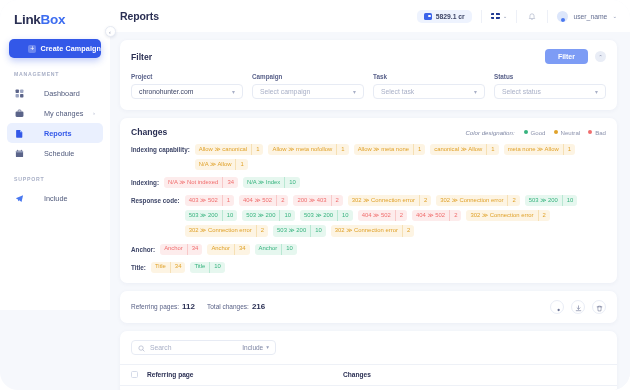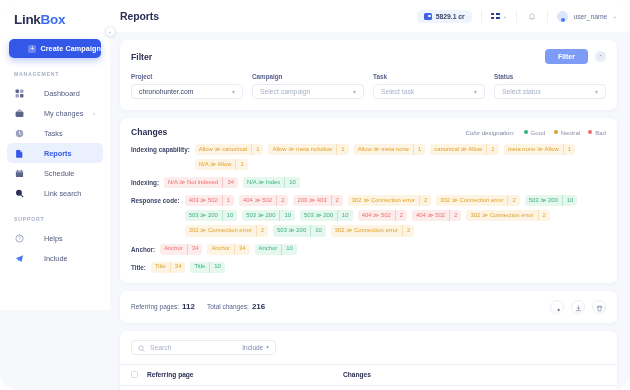--- a/index.html
+++ b/index.html
@@ -209,29 +209,20 @@
       <span class="ico">
         <svg width="9" height="9" viewBox="0 0 16 16">
             <rect x="1" y="4.5" width="14" height="9.5" rx="2" fill="#5b6489"></rect>
             <path d="M5.5 4.5V3.2a1.4 1.4 0 0 1 1.4-1.4h2.2a1.4 1.4 0 0 1 1.4 1.4v1.3" stroke="#5b6489" stroke-width="1.5" fill="none"></path>
           </svg>
       </span>
       <span class="lbl">My changes</span>
       <span class="chev">›</span>
     </div>
 
-    <div class="nav-item">
-      <span class="ico">
-        <svg width="9" height="9" viewBox="0 0 16 16">
-            <circle cx="8" cy="8" r="6.6" fill="#9aa3c0"></circle>
-            <path d="M8 4.4V8l2.6 1.6" stroke="#fff" stroke-width="1.4" fill="none" stroke-linecap="round"></path>
-          </svg>
-      </span>
-      <span class="lbl">Tasks</span>
-    </div>
 
     <div class="nav-item active">
       <span class="ico">
         <svg width="9" height="9" viewBox="0 0 16 16">
             <path d="M3 1.6h6l4 4v8.8a1 1 0 0 1-1 1H3a1 1 0 0 1-1-1V2.6a1 1 0 0 1 1-1z" fill="#3358e8"></path>
             <path d="M9 1.6l4 4H9.6A.6.6 0 0 1 9 5z" fill="#9dbcff"></path>
           </svg>
       </span>
       <span class="lbl">Reports</span>
     </div>
@@ -241,41 +232,23 @@
         <svg width="9" height="9" viewBox="0 0 16 16">
             <rect x="1.6" y="3" width="12.8" height="11.4" rx="1.6" fill="#5b6489"></rect>
             <rect x="1.6" y="3" width="12.8" height="3.2" rx="1.6" fill="#9aa3c0"></rect>
             <rect x="4" y="1.2" width="1.5" height="3" rx=".7" fill="#5b6489"></rect>
             <rect x="10.5" y="1.2" width="1.5" height="3" rx=".7" fill="#5b6489"></rect>
           </svg>
       </span>
       <span class="lbl">Schedule</span>
     </div>
 
-    <div class="nav-item">
-      <span class="ico">
-        <svg width="9" height="9" viewBox="0 0 16 16">
-            <circle cx="7" cy="6.6" r="5.2" fill="#2b3054"></circle>
-            <path d="M10.7 10.5l3.4 3.4" stroke="#2b3054" stroke-width="1.8" stroke-linecap="round"></path>
-          </svg>
-      </span>
-      <span class="lbl">Link search</span>
-    </div>
 
     <div class="sec-label">SUPPORT</div>
 
-    <div class="nav-item">
-      <span class="ico">
-        <svg width="9" height="9" viewBox="0 0 16 16">
-            <circle cx="8" cy="8" r="6.4" fill="none" stroke="#8d96b4" stroke-width="1.4"></circle>
-            <text x="8" y="11.2" font-size="8" text-anchor="middle" fill="#8d96b4" font-family="Liberation Sans">?</text>
-          </svg>
-      </span>
-      <span class="lbl">Helps</span>
-    </div>
 
     <div class="nav-item">
       <span class="ico">
         <svg width="9" height="9" viewBox="0 0 16 16">
             <path d="M1.4 7.6L14.4 2.2 11.6 14l-4-3.1-2 2.1-.4-3.4z" fill="#4a78ef"></path>
           </svg>
       </span>
       <span class="lbl">Include</span>
     </div>
 

